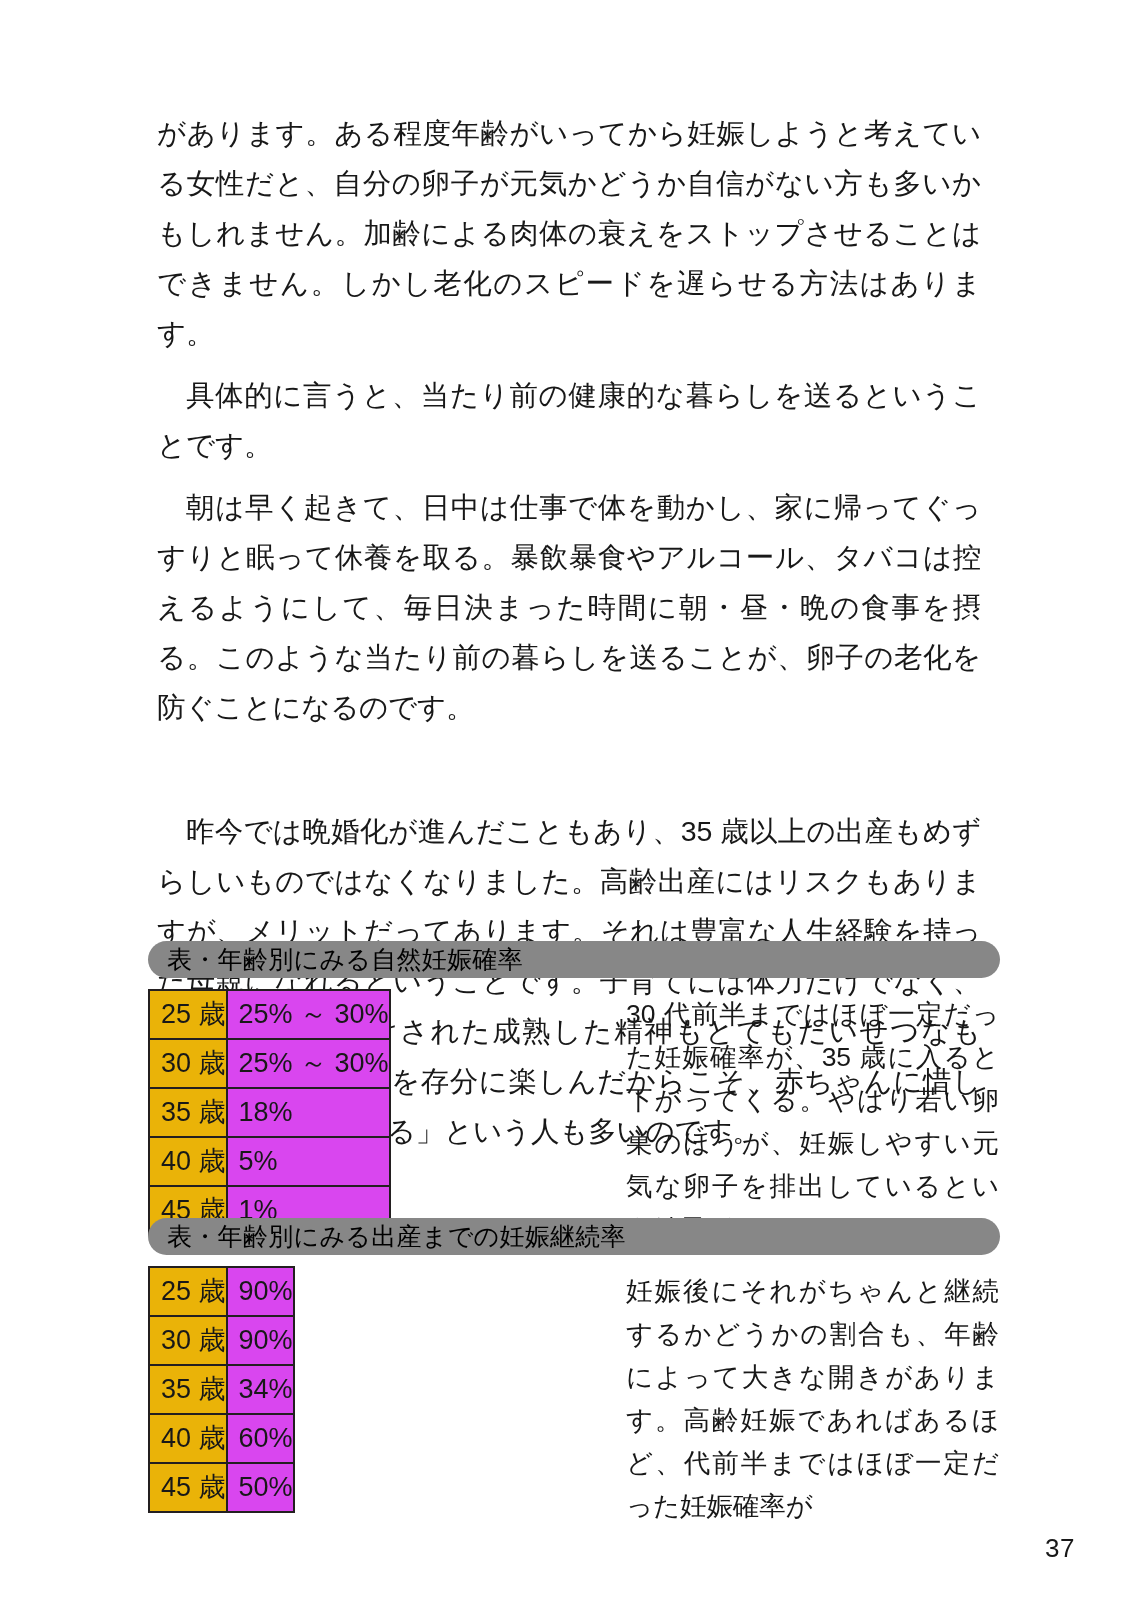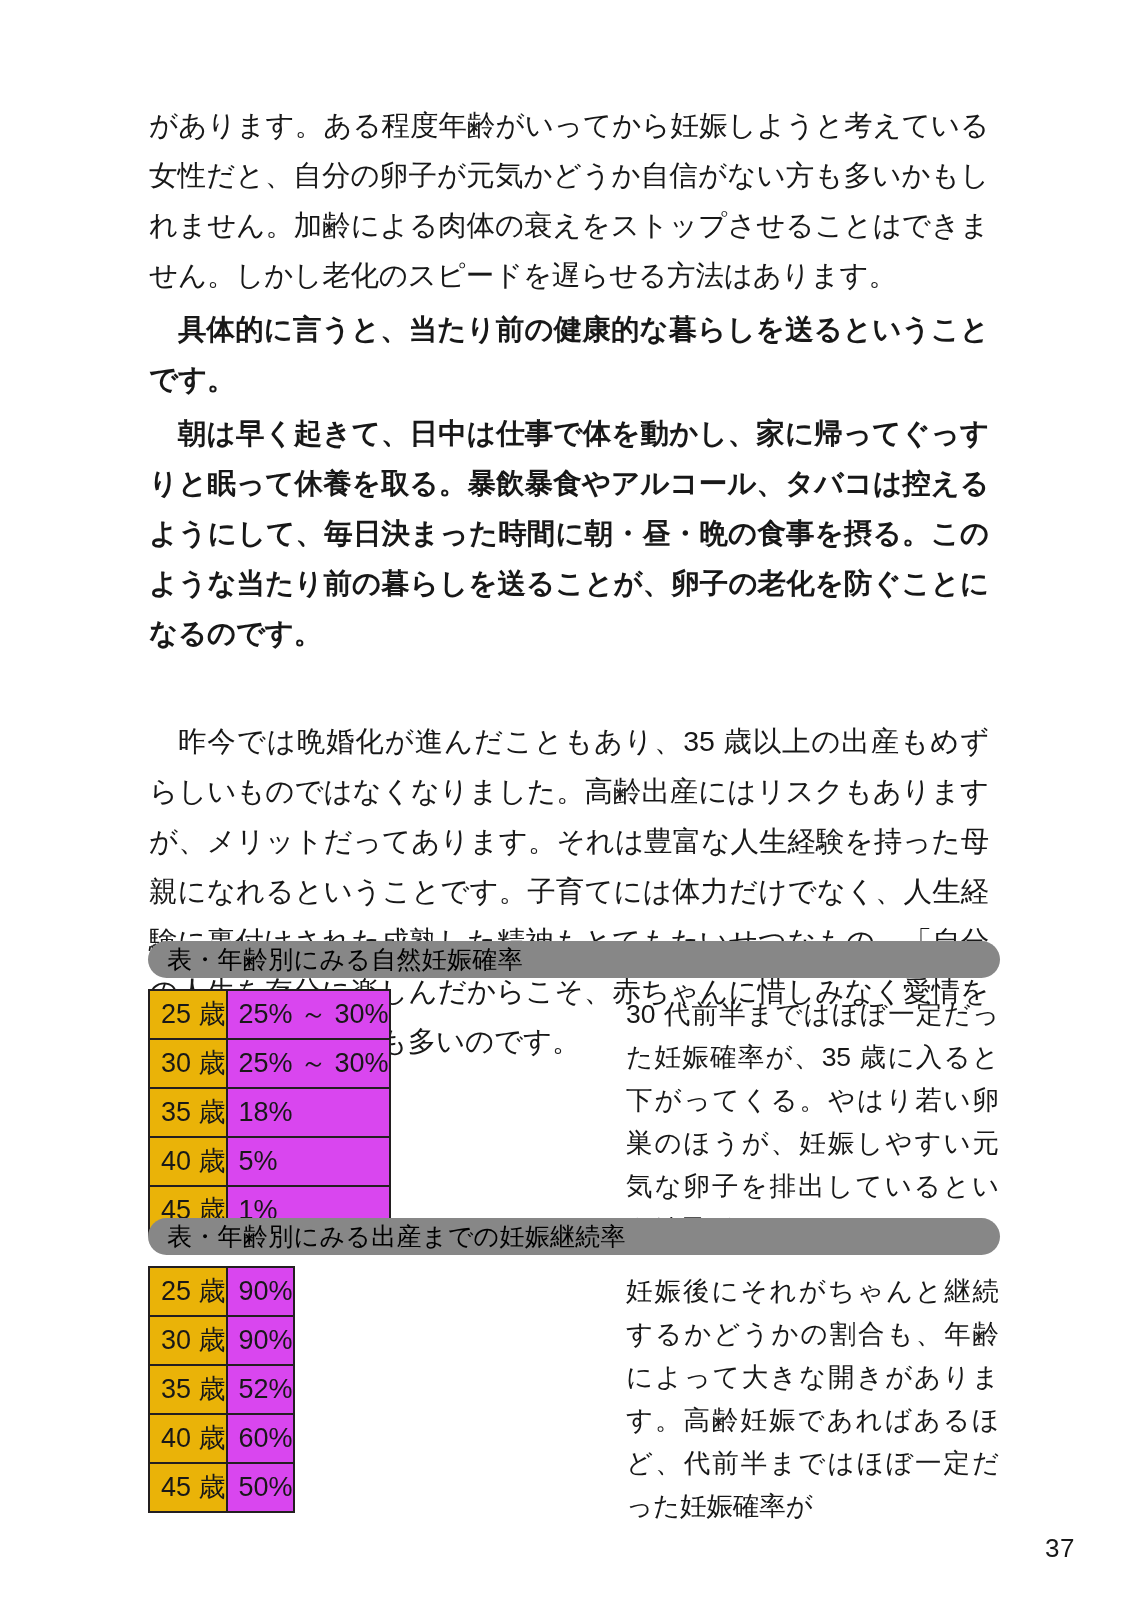--- a/index.html
+++ b/index.html
@@ -27,23 +27,23 @@
     left: 145px;
     top: 96px;
     width: 848px;
     font-size: 28.5px;
     line-height: 50px;
     letter-spacing: -0.2px;
     text-align: justify;
     text-justify: inter-character;
     color: #181818;
   }
-  .para { margin: 4px; }
+  .para { margin: 12px; }
   .para.indent { text-indent: 29px; }
-  .para + .para { margin-top: 0; font-weight: bold; }
+  .para + .para { margin-top: 0; }
   .gap { height: 50px; }
 
   
   .table-block { position: absolute; }
   .bar {
     position: absolute;
     height: 37px;
     background: #878787;
     border-radius: 19px;
     color: #000000;
@@ -153,21 +153,21 @@
         <tr>
           <td class="age">25 歳</td>
           <td class="rate">90%</td>
         </tr>
         <tr>
           <td class="age">30 歳</td>
           <td class="rate">90%</td>
         </tr>
         <tr>
           <td class="age">35 歳</td>
-          <td class="rate">52%</td>
+          <td class="rate">34%</td>
         </tr>
         <tr>
           <td class="age">40 歳</td>
           <td class="rate">60%</td>
         </tr>
         <tr>
           <td class="age">45 歳</td>
           <td class="rate">50%</td>
         </tr>
       </tbody>

